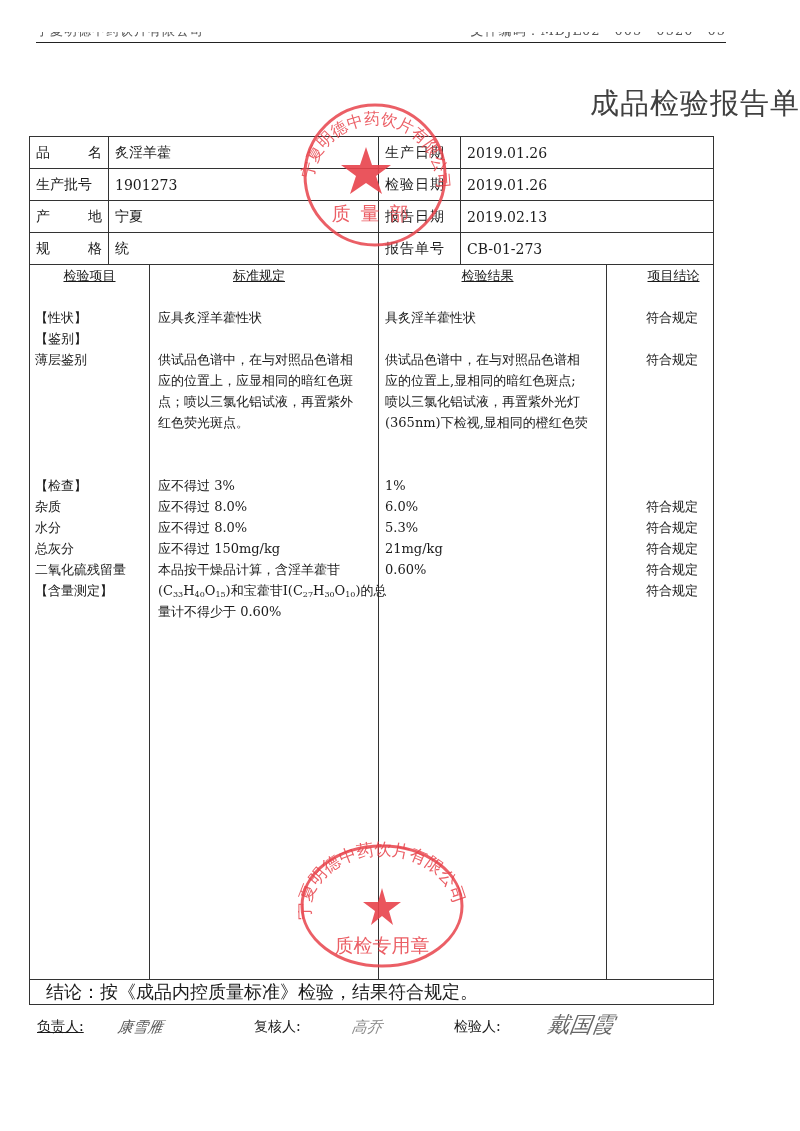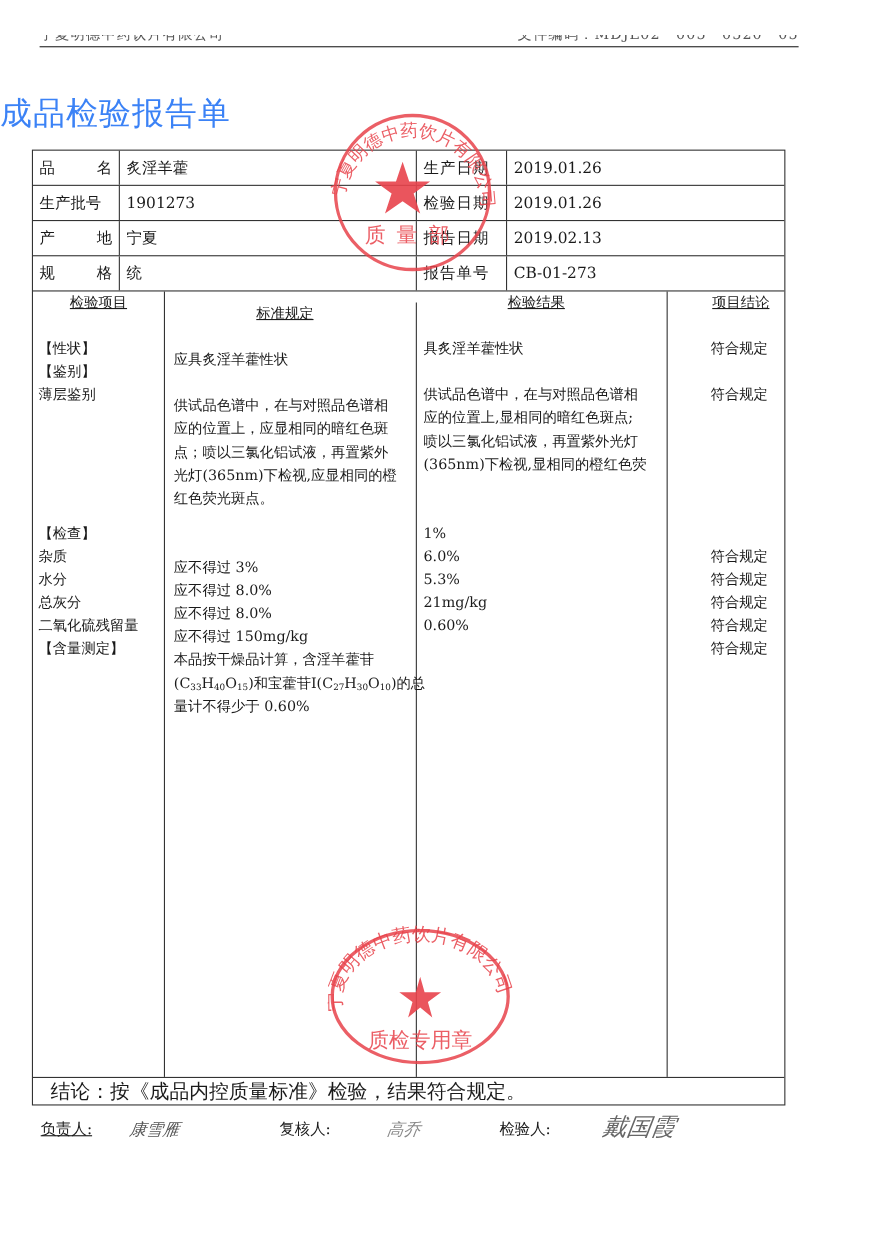--- a/index.html
+++ b/index.html
@@ -4,35 +4,35 @@
 <style>
   html, body { margin:0; padding:0; background:#ffffff; }
   body { width:800px; height:1131px; position:relative; overflow:hidden;
          font-family:"DejaVu Serif","Liberation Serif",serif; color:#1a1a1a; }
   .hdr-left, .hdr-right { position:absolute; top:22px; font-size:13px; color:#555; letter-spacing:1px;
          clip-path: inset(55% 0 0 0); }
   .hdr-left { left:36px; }
   .hdr-right { right:74px; }
   .hdr-rule { position:absolute; left:36px; top:42px; width:690px; height:1px; background:#222; }
 
-  .title { position:absolute; top:84px; left:0; width:800px; text-align:left;
-           font-size:29px; letter-spacing:1px; color:#3b82f6; font-family:"DejaVu Sans","Liberation Sans",sans-serif; }
+  .title { position:absolute; top:84px; left:0; width:800px; text-align:right;
+           font-size:29px; letter-spacing:1px; color:#404040; font-family:"DejaVu Sans","Liberation Sans",sans-serif; }
 
   .tbl { position:absolute; left:29px; top:136px; width:685px; border:1px solid #333; box-sizing:border-box; }
   .info-row { display:flex; height:32px; border-bottom:1px solid #333; box-sizing:border-box; }
   .cell { box-sizing:border-box; display:flex; align-items:center; font-size:14px; padding-left:6px; white-space:nowrap; }
   .c-lab1 { width:79px; border-right:1px solid #333; justify-content:space-between; padding-right:6px; letter-spacing:0; }
   .c-val1 { width:270px; border-right:1px solid #333; }
   .c-lab2 { width:82px; border-right:1px solid #333; letter-spacing:1px; }
   .c-val2 { flex:1; }
 
   .body-sec { position:relative; height:714px; display:flex; border-bottom:1px solid #333; }
   .col { box-sizing:border-box; font-size:13px; line-height:21px; position:relative; }
   .col1 { width:120px; border-right:1px solid #333; padding-left:5px; }
-  .col2 { width:229px; border-right:1px solid #333; padding-left:8px; padding-right:5px;margin-top:10px; }
+  .col2 { width:229px; border-right:1px solid #333; padding-left:8px; padding-right:5px; }
   .col3 { width:228px; border-right:1px solid #333; padding-left:6px; padding-right:5px; }
   .col4 { flex:1; padding-left:7px;margin-left:32px; }
   .col-head { text-align:center; text-decoration:underline; height:21px; margin-top:0; padding-right:5px; }
   .col1 .col-head { padding-right:0; margin-left:-5px; }
   .col2 .col-head { margin-left:-8px; }
   .col3 .col-head { margin-left:-6px; }
   .col4 .col-head { margin-left:-7px; }
   .ln { height:21px; white-space:nowrap; }
   .gap1 { height:21px; }
   sub { font-size:8px; vertical-align:-2px; line-height:0; }
@@ -114,21 +114,20 @@
     </div>
 
     <div class="col col2">
       <div class="col-head">标准规定</div>
       <div class="gap1"></div>
       <div class="ln">应具炙淫羊藿性状</div>
       <div class="ln"></div>
       <div class="ln">供试品色谱中，在与对照品色谱相</div>
       <div class="ln">应的位置上，应显相同的暗红色斑</div>
       <div class="ln">点；喷以三氯化铝试液，再置紫外</div>
-      <div class="ln">光灯(365nm)下检视,应显相同的橙</div>
       <div class="ln">红色荧光斑点。</div>
       <div class="ln"></div>
       <div class="ln"></div>
       <div class="ln">应不得过 3%</div>
       <div class="ln">应不得过 8.0%</div>
       <div class="ln">应不得过 8.0%</div>
       <div class="ln">应不得过 150mg/kg</div>
       <div class="ln">本品按干燥品计算，含淫羊藿苷</div>
       <div class="ln"><span>(C</span><sub>33</sub><span>H</span><sub>40</sub><span>O</span><sub>15</sub><span>)和宝藿苷Ⅰ(C</span><sub>27</sub><span>H</span><sub>30</sub><span>O</span><sub>10</sub><span>)的总</span></div>
       <div class="ln">量计不得少于 0.60%</div>

